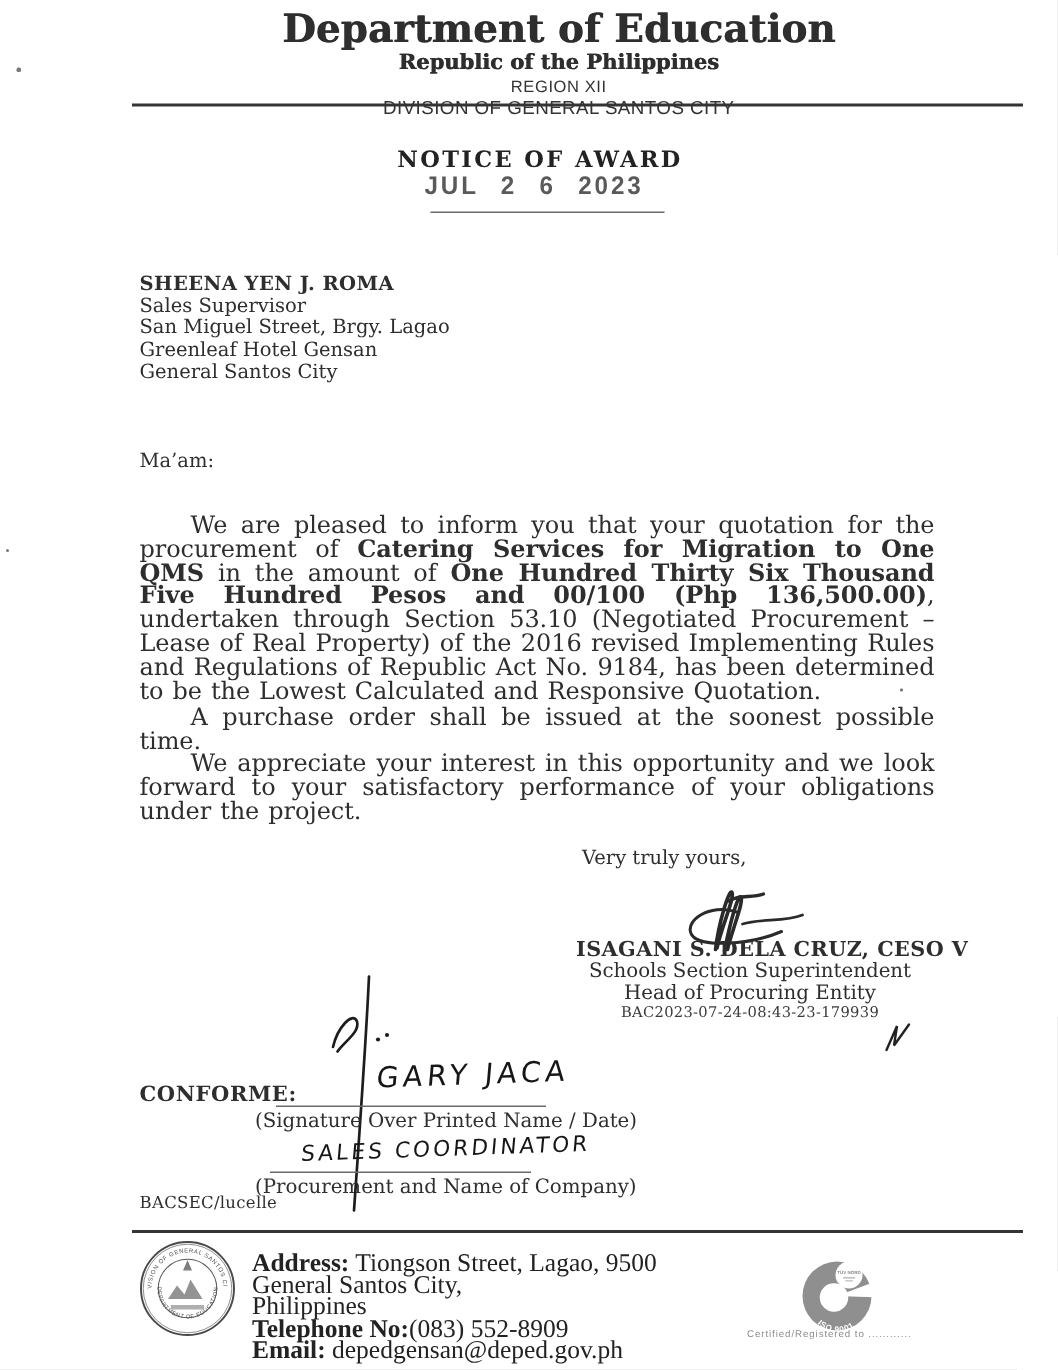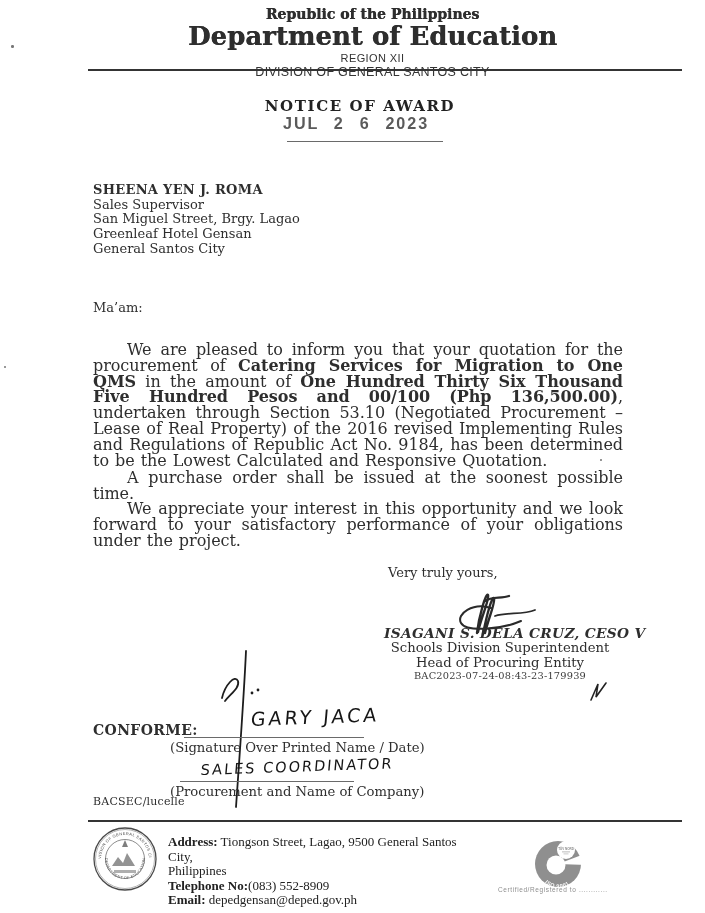--- a/index.html
+++ b/index.html
@@ -24,48 +24,48 @@
     color:#5a5a5a;letter-spacing:2px;word-spacing:9px;transform:scaleX(0.95);
     transform-origin:left;white-space:nowrap;
   }
   .thinline{background:#6a6a6a;height:1.4px;}
   .addr{font-size:13px;line-height:14.7px;}
   .addr .bold{font-weight:bold;letter-spacing:0.3px;}
   .bodytext{font-size:16px;line-height:15.8px;text-align:justify;letter-spacing:-0.05px;word-spacing:1px;margin-top:13px;}
   .indent{text-indent:34px;}
   .bold{font-weight:bold;}
   .sig-block{text-align:center;font-size:13.2px;line-height:14.6px;}
-  .sig-name{font-size:13.8px;font-weight:bold;letter-spacing:0.3px;line-height:15px;white-space:nowrap;font-style:italic;}
+  .sig-name{font-size:13.8px;font-weight:bold;letter-spacing:0.3px;line-height:15px;white-space:nowrap;}
   .bac-code{font-size:9.8px;line-height:11px;color:#3a3a3a;letter-spacing:0.2px;}
   .handwriting{
     font-family:"DejaVu Sans",sans-serif;color:#161616;white-space:nowrap;
     transform:rotate(-2deg) skewX(-7deg);transform-origin:left bottom;
   }
   .hw-name{font-size:19px;letter-spacing:3px;font-weight:500;}
   .hw-desig{font-size:14.5px;letter-spacing:2px;font-weight:500;}
   .caption{font-size:13.2px;color:#2e2e2e;white-space:nowrap;}
   .conforme-label{font-size:14px;font-weight:bold;letter-spacing:0.4px;}
   .footer-note{font-size:11px;letter-spacing:0.2px;}
-  .contact{font-family:"Liberation Serif",serif;font-size:13px;line-height:14.6px;color:#222;width:305px;}
+  .contact{font-family:"Liberation Serif",serif;font-size:17px;line-height:14.6px;color:#222;width:305px;}
   .contact .lbl{font-weight:bold;}
   .iso-caption{
     font-family:"Liberation Sans",sans-serif;font-size:6.5px;color:#8e8e8e;
     letter-spacing:0.6px;filter:blur(0.45px);white-space:nowrap;
   }
   .speck{background:#777;border-radius:50%;}
   svg{display:block;}
 </style>
 </head>
 <body>
 
 <div class="page">
 
   <div class="center-col" style="top:6px;">
+    <div class="blackletter department">Department of Education</div>
     <div class="blackletter republic">Republic of the Philippines</div>
-    <div class="blackletter department">Department of Education</div>
     <div class="sansline region">REGION XII</div>
     <div class="sansline division">DIVISION OF GENERAL SANTOS CITY</div>
   </div>
   <div class="abs rule" style="left:88px;top:69px;width:594px;"></div>
 
   <div class="center-col2" style="top:96px;">
     <span class="doc-title">NOTICE OF AWARD</span>
   </div>
   <div class="center-col2" style="top:114px;">
     <span class="stamp" style="display:inline-block;">JUL 2 6 2023</span>
@@ -95,21 +95,21 @@
       <path d="M52,47 C54,30 61,6 63,9 C65,12 56,32 53,46" stroke-width="2.4"></path>
       <path d="M58,48 C62,28 67,10 69,12 C71,15 63,34 60,47" stroke-width="2.4"></path>
       <path d="M66,22 C48,16 31,28 36,37 C41,46 75,44 96,35" stroke-width="2"></path>
       <path d="M70,30 C82,26 98,29 110,24" stroke-width="1.8"></path>
       <path d="M60,15 C67,10 76,13 84,10" stroke-width="2.2"></path>
     </g>
   </svg>
 
   <div class="abs sig-block" style="left:384px;top:626px;width:232px;">
     <div class="sig-name">ISAGANI S. DELA CRUZ, CESO V</div>
-    <div>Schools Division Superintendent</div>
+    <div>Schools Section Superintendent</div>
     <div>Head of Procuring Entity</div>
     <div class="bac-code">BAC2023-07-24-08:43-23-179939</div>
   </div>
 
   <svg class="abs" style="left:588px;top:680px;" width="24" height="24" viewBox="0 0 24 24">
     <path d="M3,20 L10,4 L8,17 L18,3" fill="none" stroke="#222" stroke-width="1.6" stroke-linecap="round"></path>
   </svg>
 
   <svg class="abs" style="left:208px;top:645px;" width="80" height="170" viewBox="0 0 80 170">
     <g fill="none" stroke="#1d1d1d" stroke-linecap="round">

